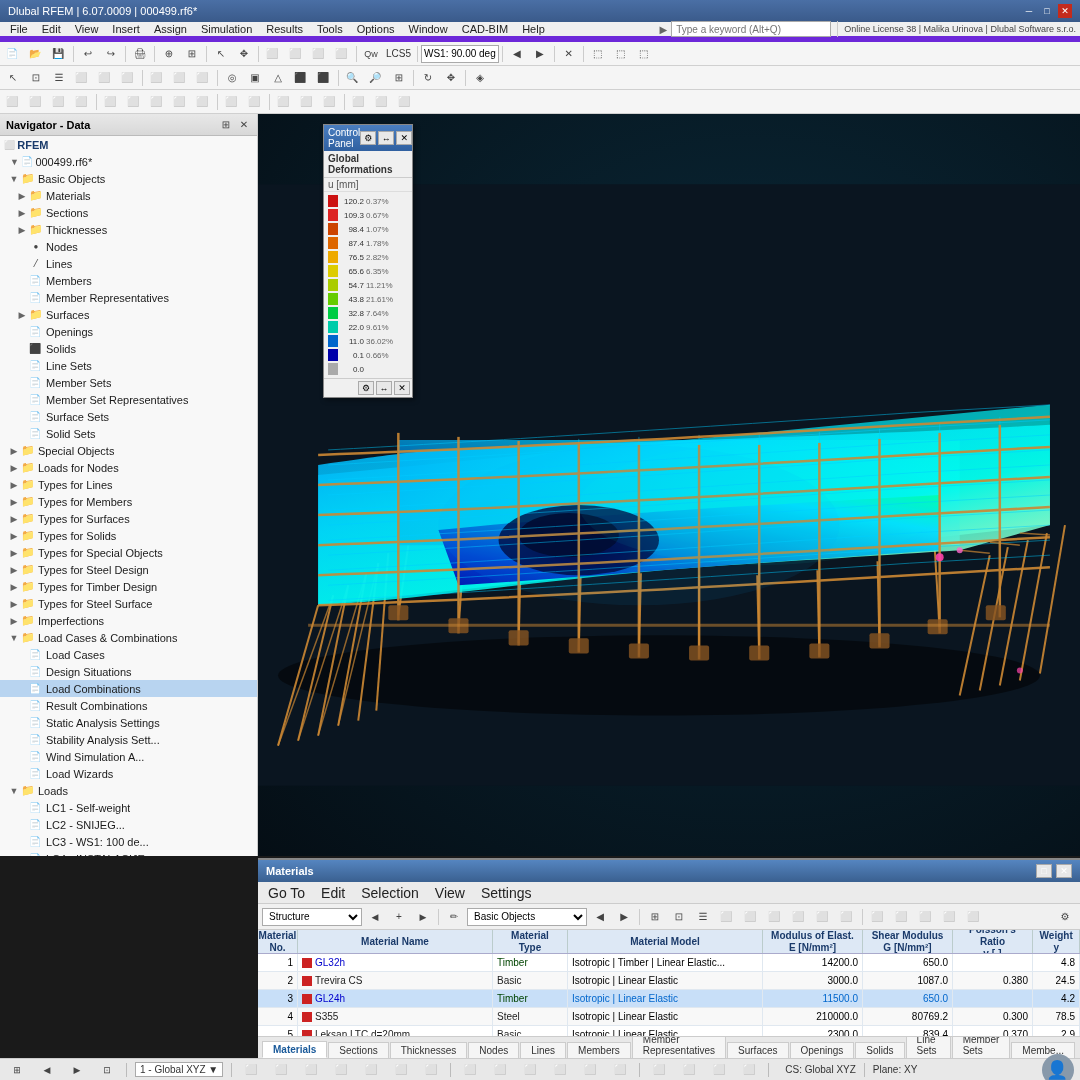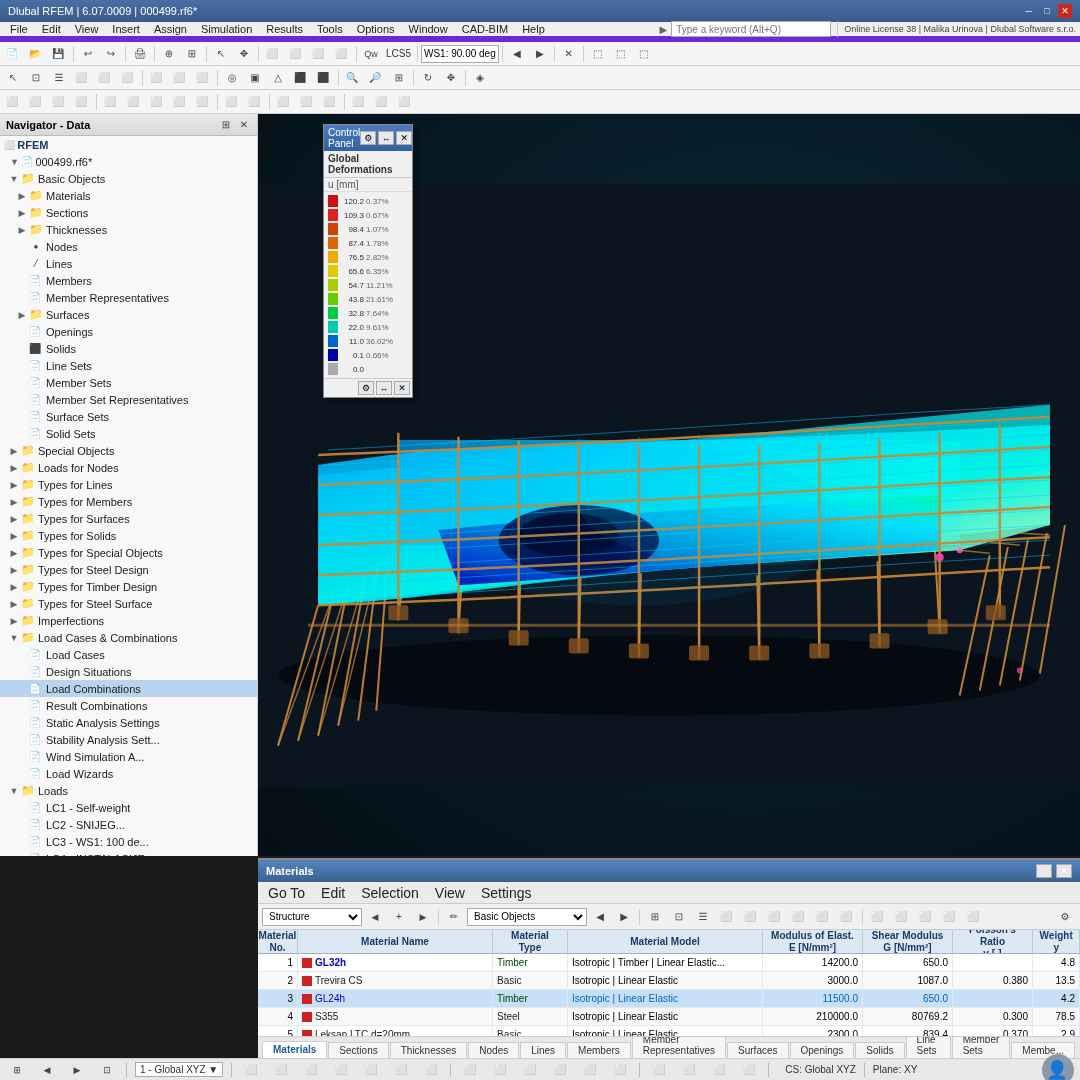--- a/index.html
+++ b/index.html
@@ -986,21 +986,21 @@
     <div class="th-cell" style="width:195px;flex-shrink:0;">Material Model</div>
     <div class="th-cell" style="width:100px;flex-shrink:0;">Modulus of Elast.<br>E [N/mm²]</div>
     <div class="th-cell" style="width:90px;flex-shrink:0;">Shear Modulus<br>G [N/mm²]</div>
     <div class="th-cell" style="width:80px;flex-shrink:0;">Poisson's Ratio<br>v [-]</div>
     <div class="th-cell" style="flex:1;">Specific Weight<br>y [kN/m²]</div>
   </div>
 
   <div id="bp-table-body">
       <div class="tr-row">
         <div class="td-cell right" style="width: 40px; flex-shrink: 0;">1</div>
-        <div class="td-cell" style="width: 195px; flex-shrink: 0; font-weight: bold;">
+        <div class="td-cell" style="width: 195px; flex-shrink: 0;">
           <div class="color-dot" style="background: rgb(204, 34, 34);"></div>
           <span style="color: rgb(0, 0, 204);">GL32h</span>
         </div>
         <div class="td-cell" style="width: 75px; flex-shrink: 0; color: rgb(0, 68, 0);">Timber</div>
         <div class="td-cell" style="width: 195px; flex-shrink: 0;">Isotropic | Timber | Linear Elastic...</div>
         <div class="td-cell right" style="width: 100px; flex-shrink: 0;">14200.0</div>
         <div class="td-cell right" style="width: 90px; flex-shrink: 0;">650.0</div>
         <div class="td-cell right" style="width: 80px; flex-shrink: 0;"></div>
         <div class="td-cell right" style="flex: 1 1 0%;">4.8</div>
       </div>
@@ -1008,21 +1008,21 @@
         <div class="td-cell right" style="width: 40px; flex-shrink: 0;">2</div>
         <div class="td-cell" style="width: 195px; flex-shrink: 0;">
           <div class="color-dot" style="background: rgb(204, 34, 34);"></div>
           <span style="color: rgb(34, 34, 34);">Trevira CS</span>
         </div>
         <div class="td-cell" style="width: 75px; flex-shrink: 0; color: rgb(34, 34, 34);">Basic</div>
         <div class="td-cell" style="width: 195px; flex-shrink: 0;">Isotropic | Linear Elastic</div>
         <div class="td-cell right" style="width: 100px; flex-shrink: 0;">3000.0</div>
         <div class="td-cell right" style="width: 90px; flex-shrink: 0;">1087.0</div>
         <div class="td-cell right" style="width: 80px; flex-shrink: 0;">0.380</div>
-        <div class="td-cell right" style="flex: 1 1 0%;">13.5</div>
+        <div class="td-cell right" style="flex: 1 1 0%;">24.5</div>
       </div>
       <div class="tr-row selected">
         <div class="td-cell right" style="width: 40px; flex-shrink: 0;">3</div>
         <div class="td-cell" style="width: 195px; flex-shrink: 0;">
           <div class="color-dot" style="background: rgb(204, 34, 34);"></div>
           <span style="color: rgb(0, 0, 204);">GL24h</span>
         </div>
         <div class="td-cell" style="width: 75px; flex-shrink: 0; color: rgb(0, 68, 0);">Timber</div>
         <div class="td-cell" style="width: 195px; flex-shrink: 0; color: rgb(0, 102, 204);">Isotropic | Linear Elastic</div>
         <div class="td-cell right" style="width: 100px; flex-shrink: 0; color: rgb(0, 102, 204);">11500.0</div>

